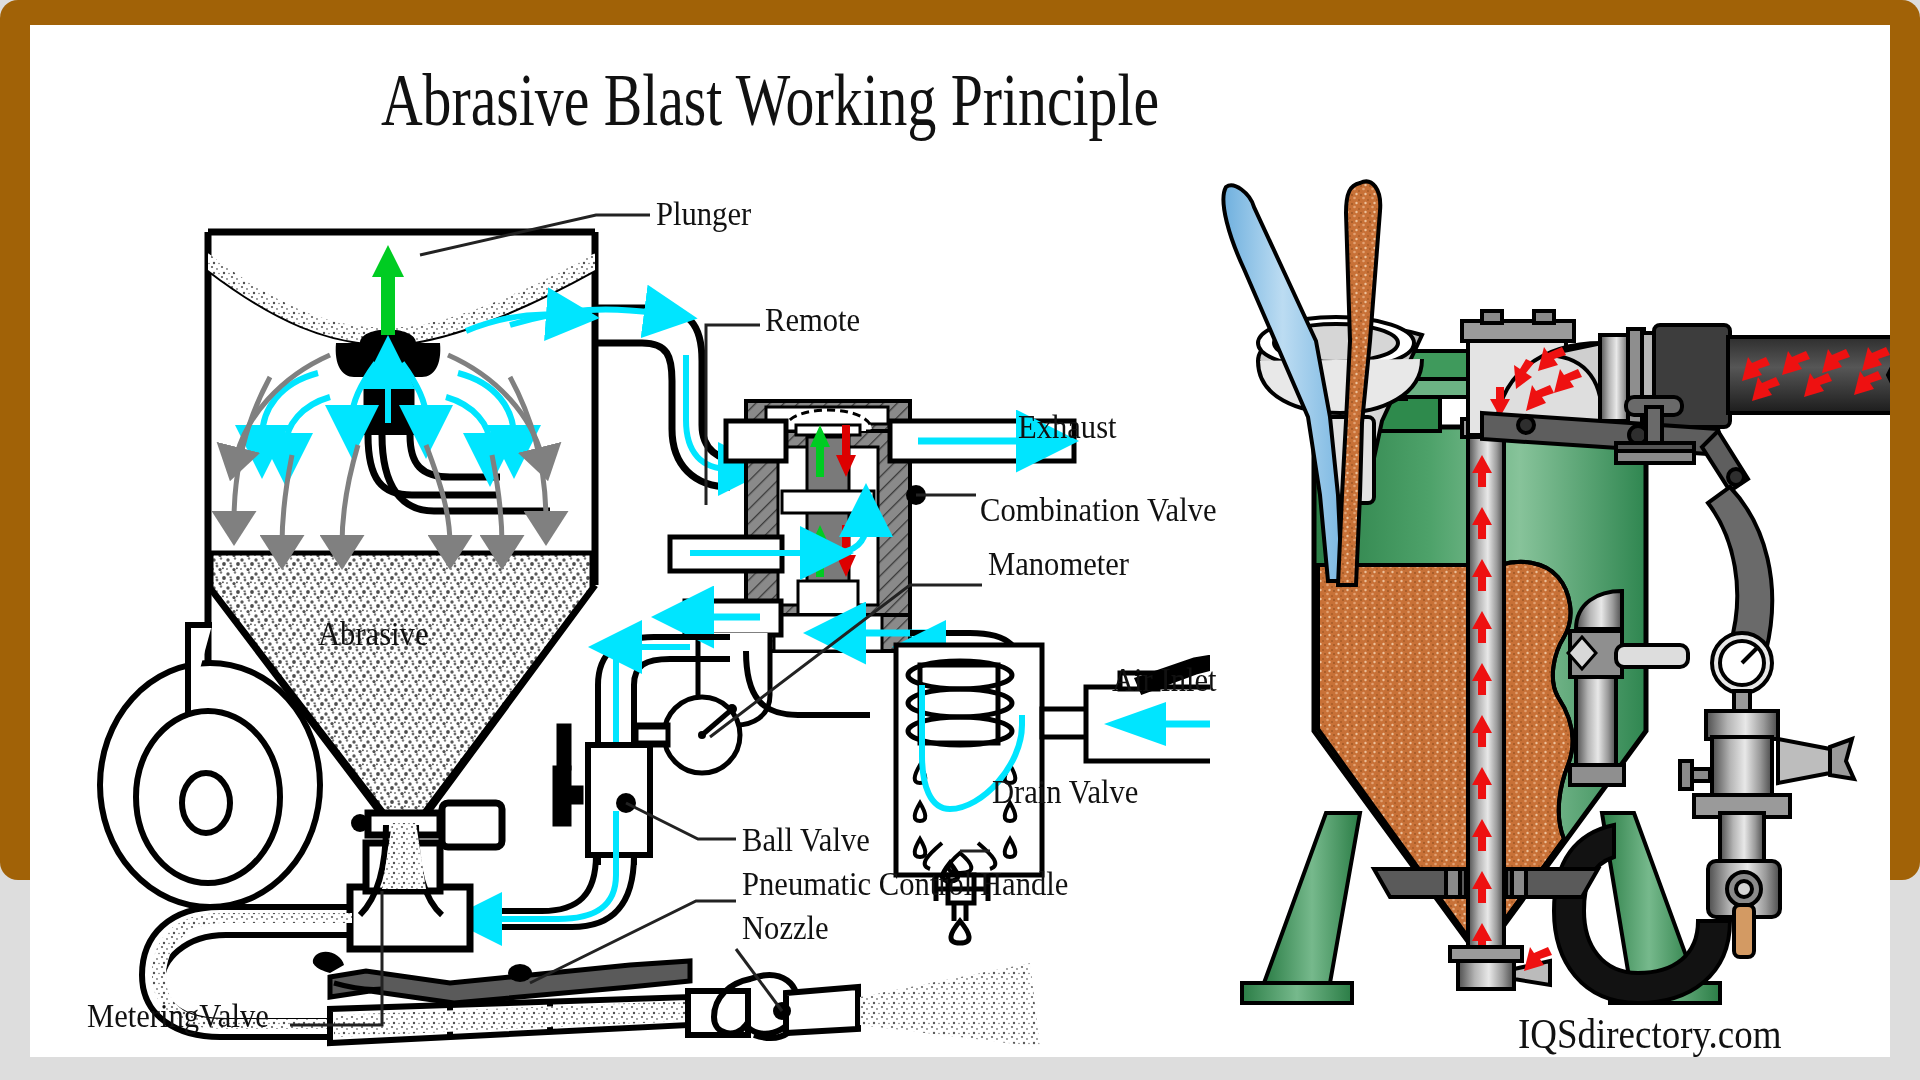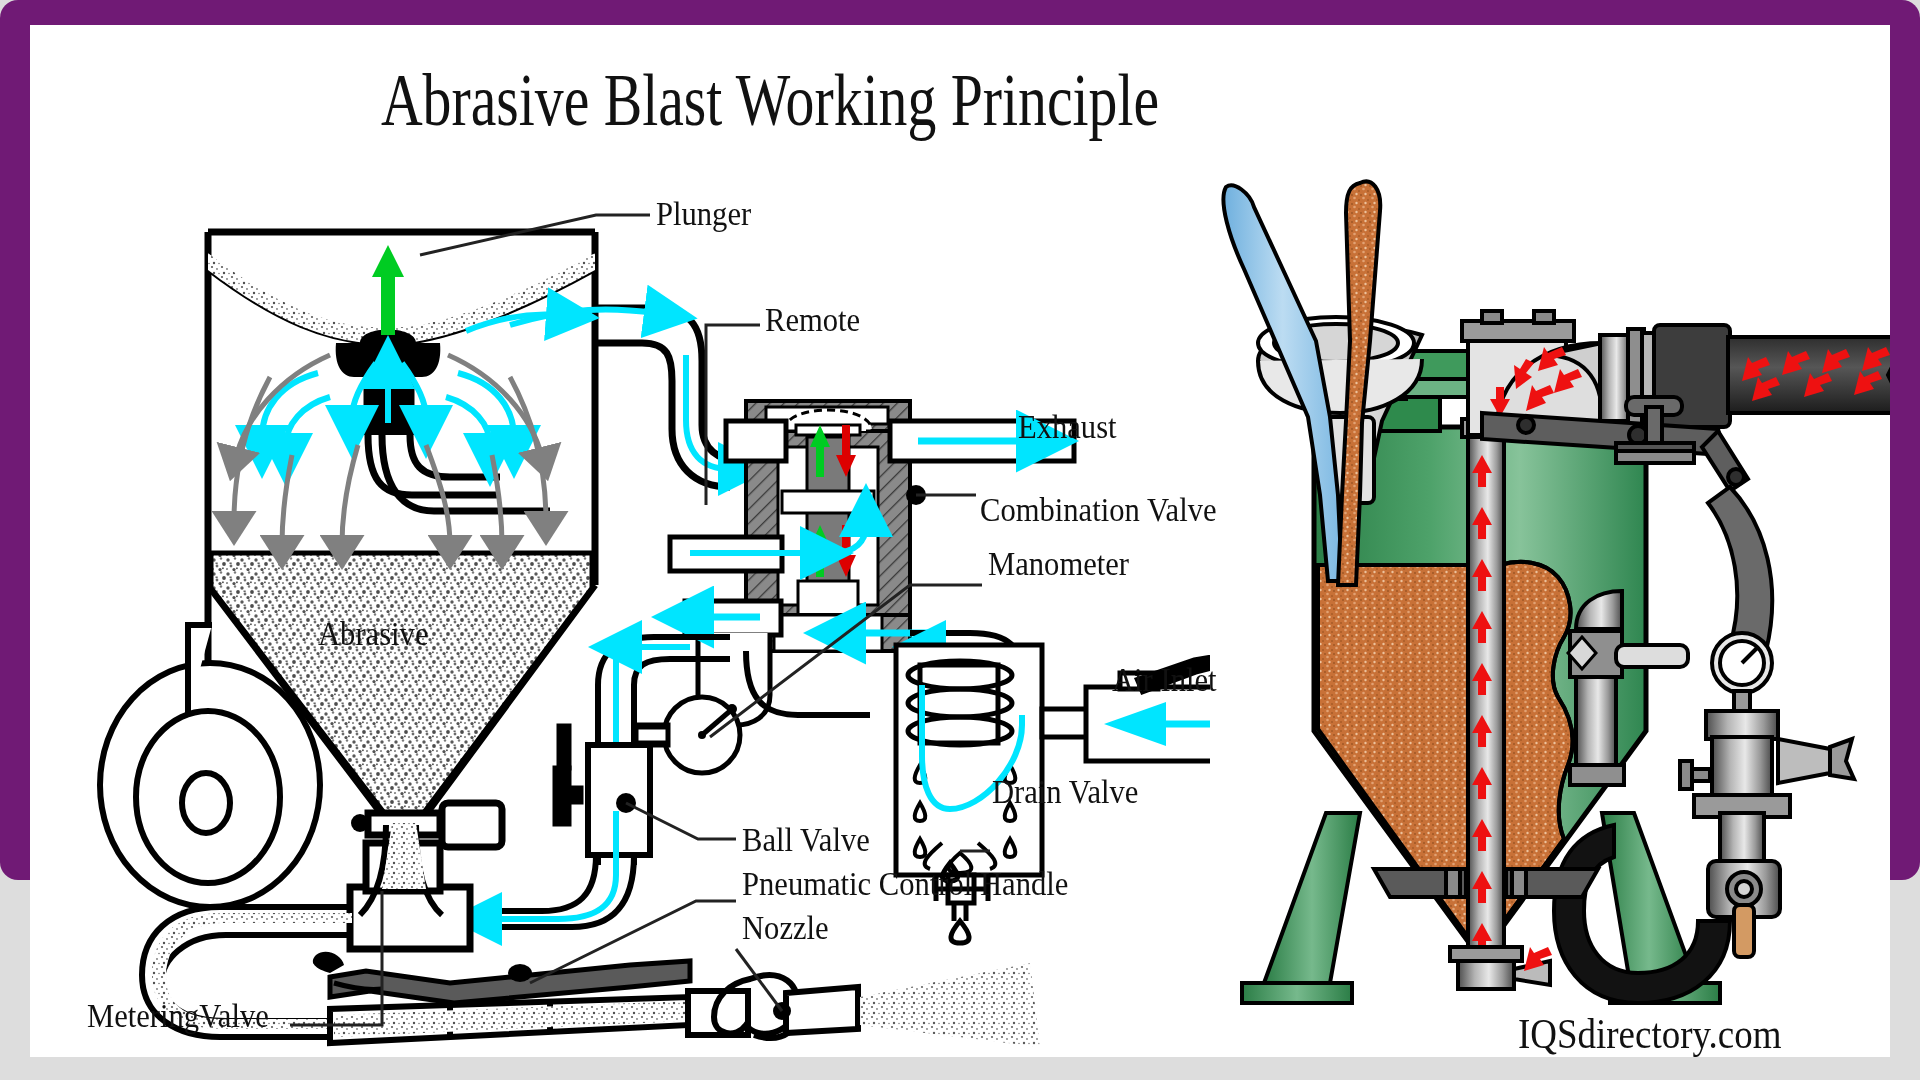--- a/index.html
+++ b/index.html
@@ -6,21 +6,21 @@
     margin: 0; padding: 0;
     width: 1920px; height: 1080px;
     background: #dddddd;
     font-family: "Liberation Serif", "DejaVu Serif", serif;
     overflow: hidden;
   }
   #page {
     position: absolute;
     left: 0; top: 0;
     width: 1920px; height: 880px;
-    background: #701a75;
+    background: #a16207;
     border-radius: 18px;
   }
   #canvas {
     position: absolute;
     left: 30px; top: 25px;
     width: 1860px; height: 1032px;
     background: #ffffff;
   }
   #title {
     position: absolute;

